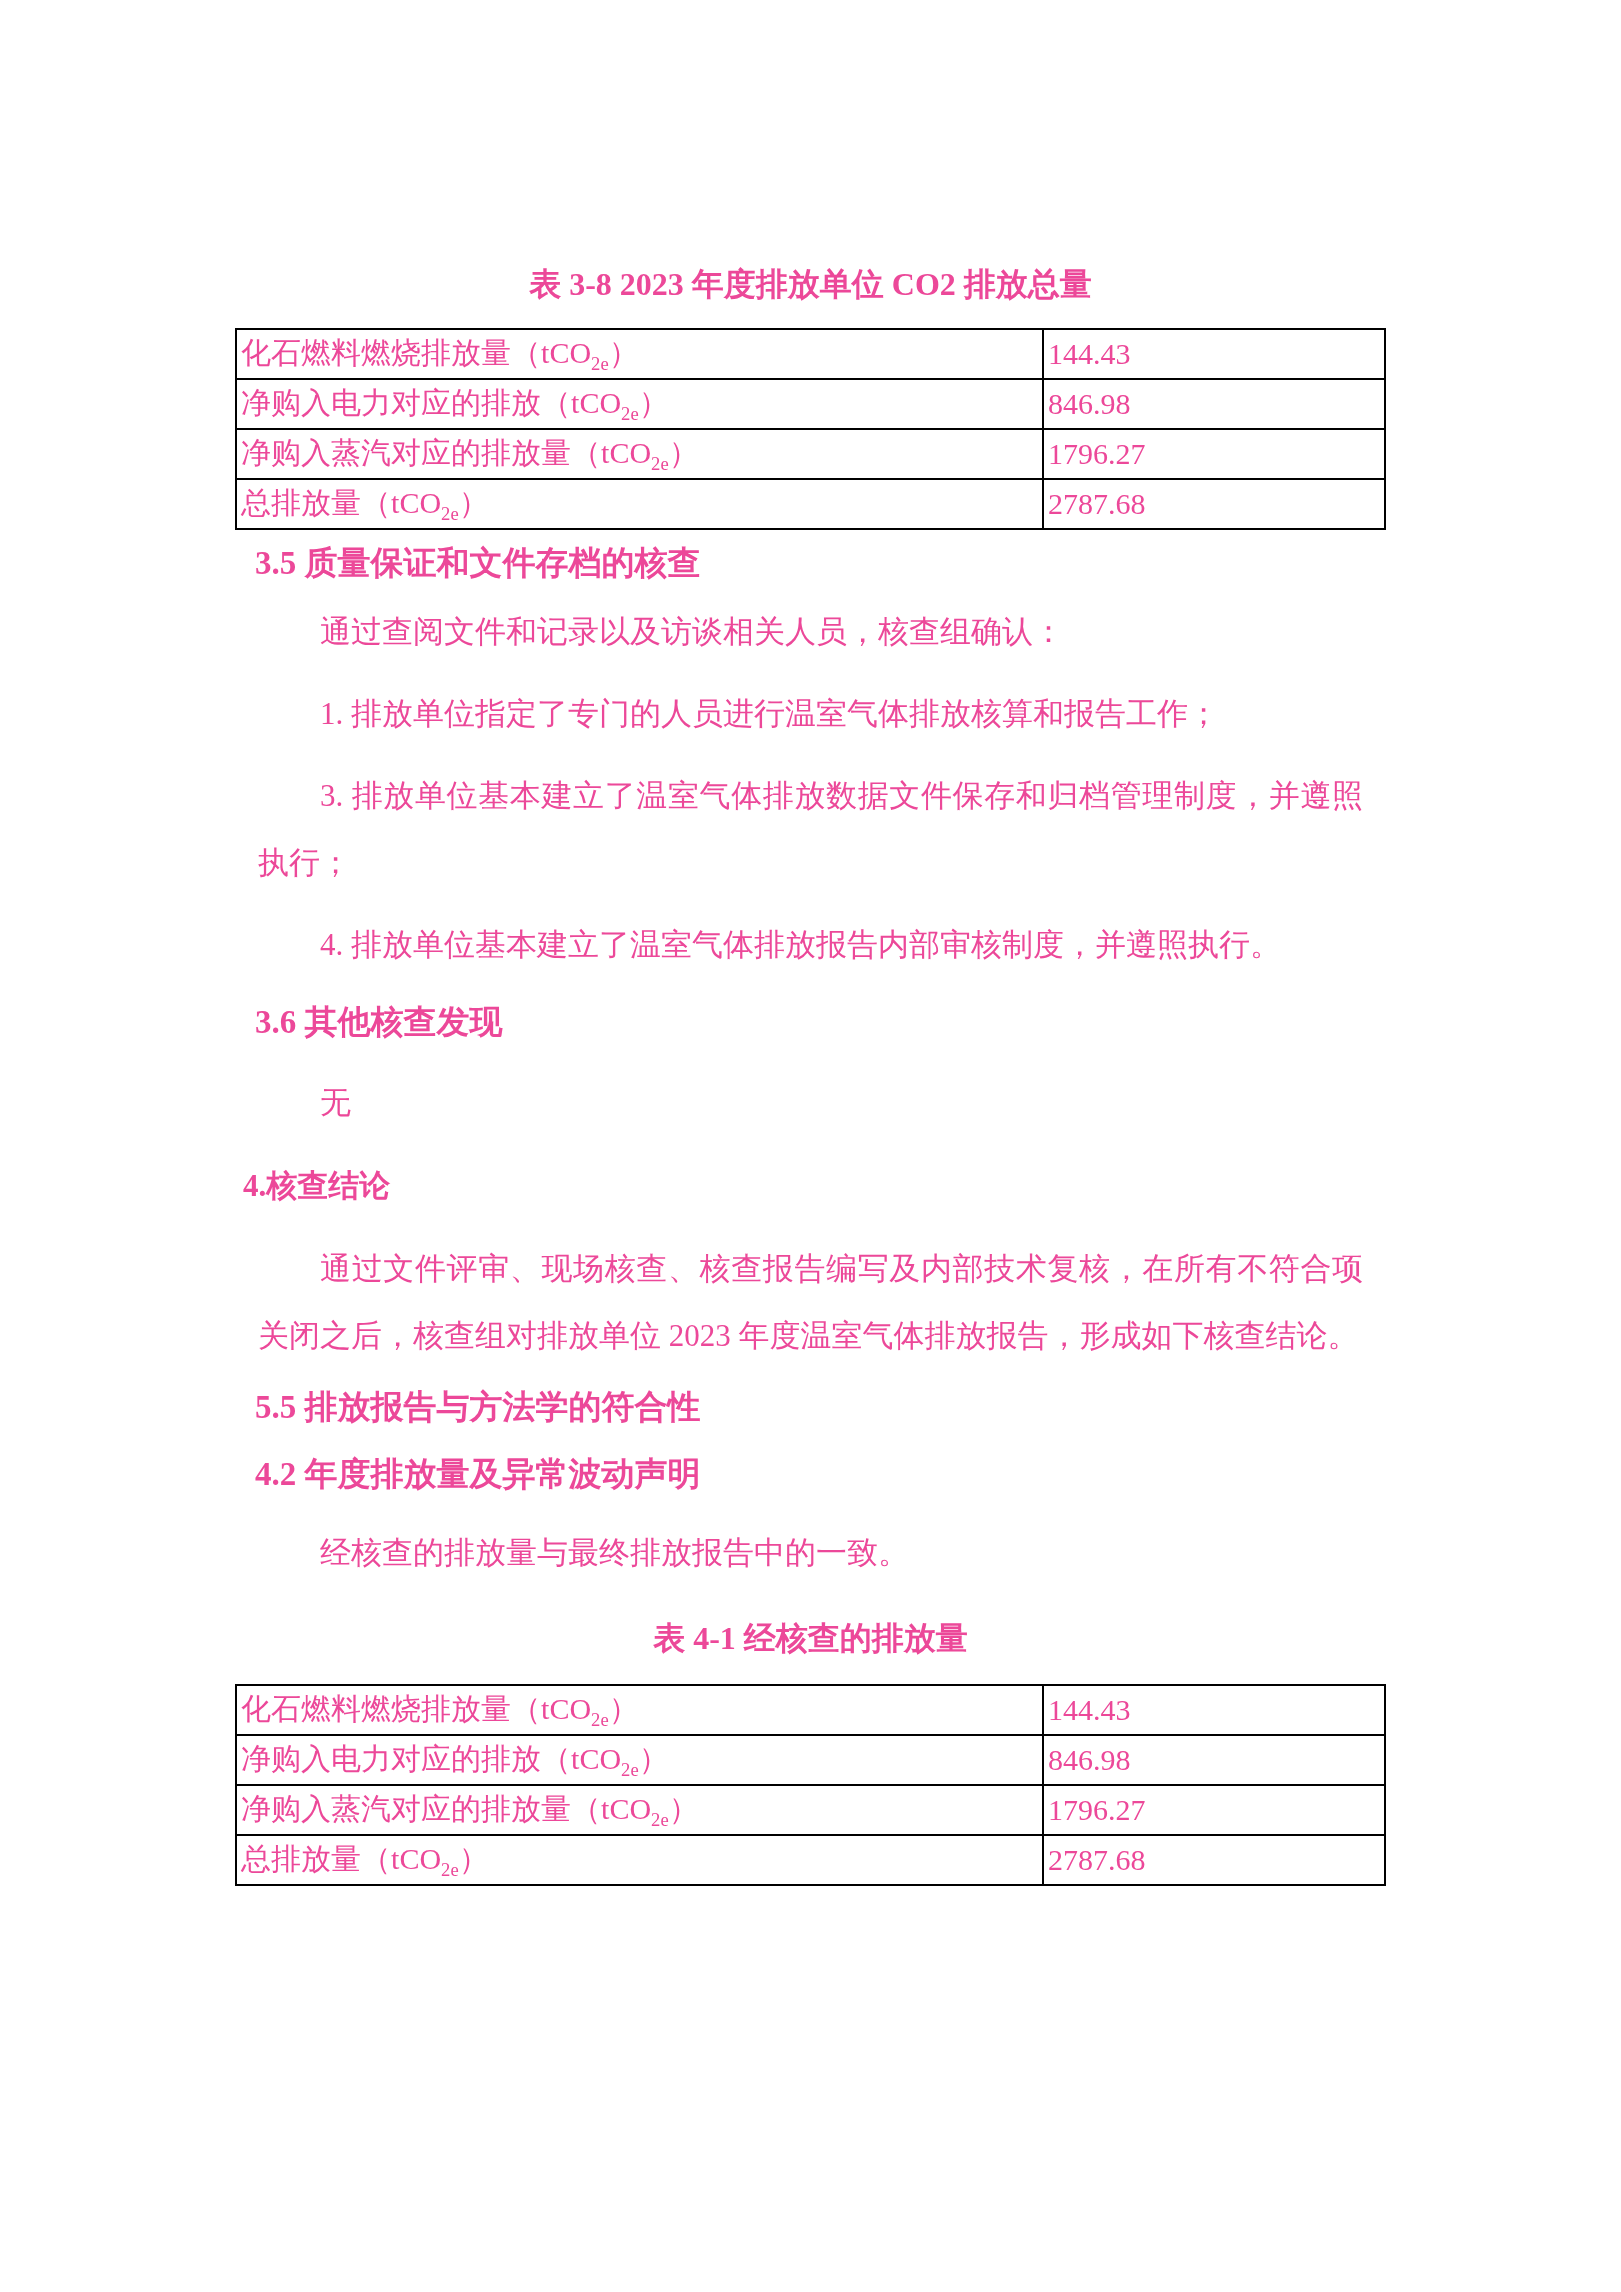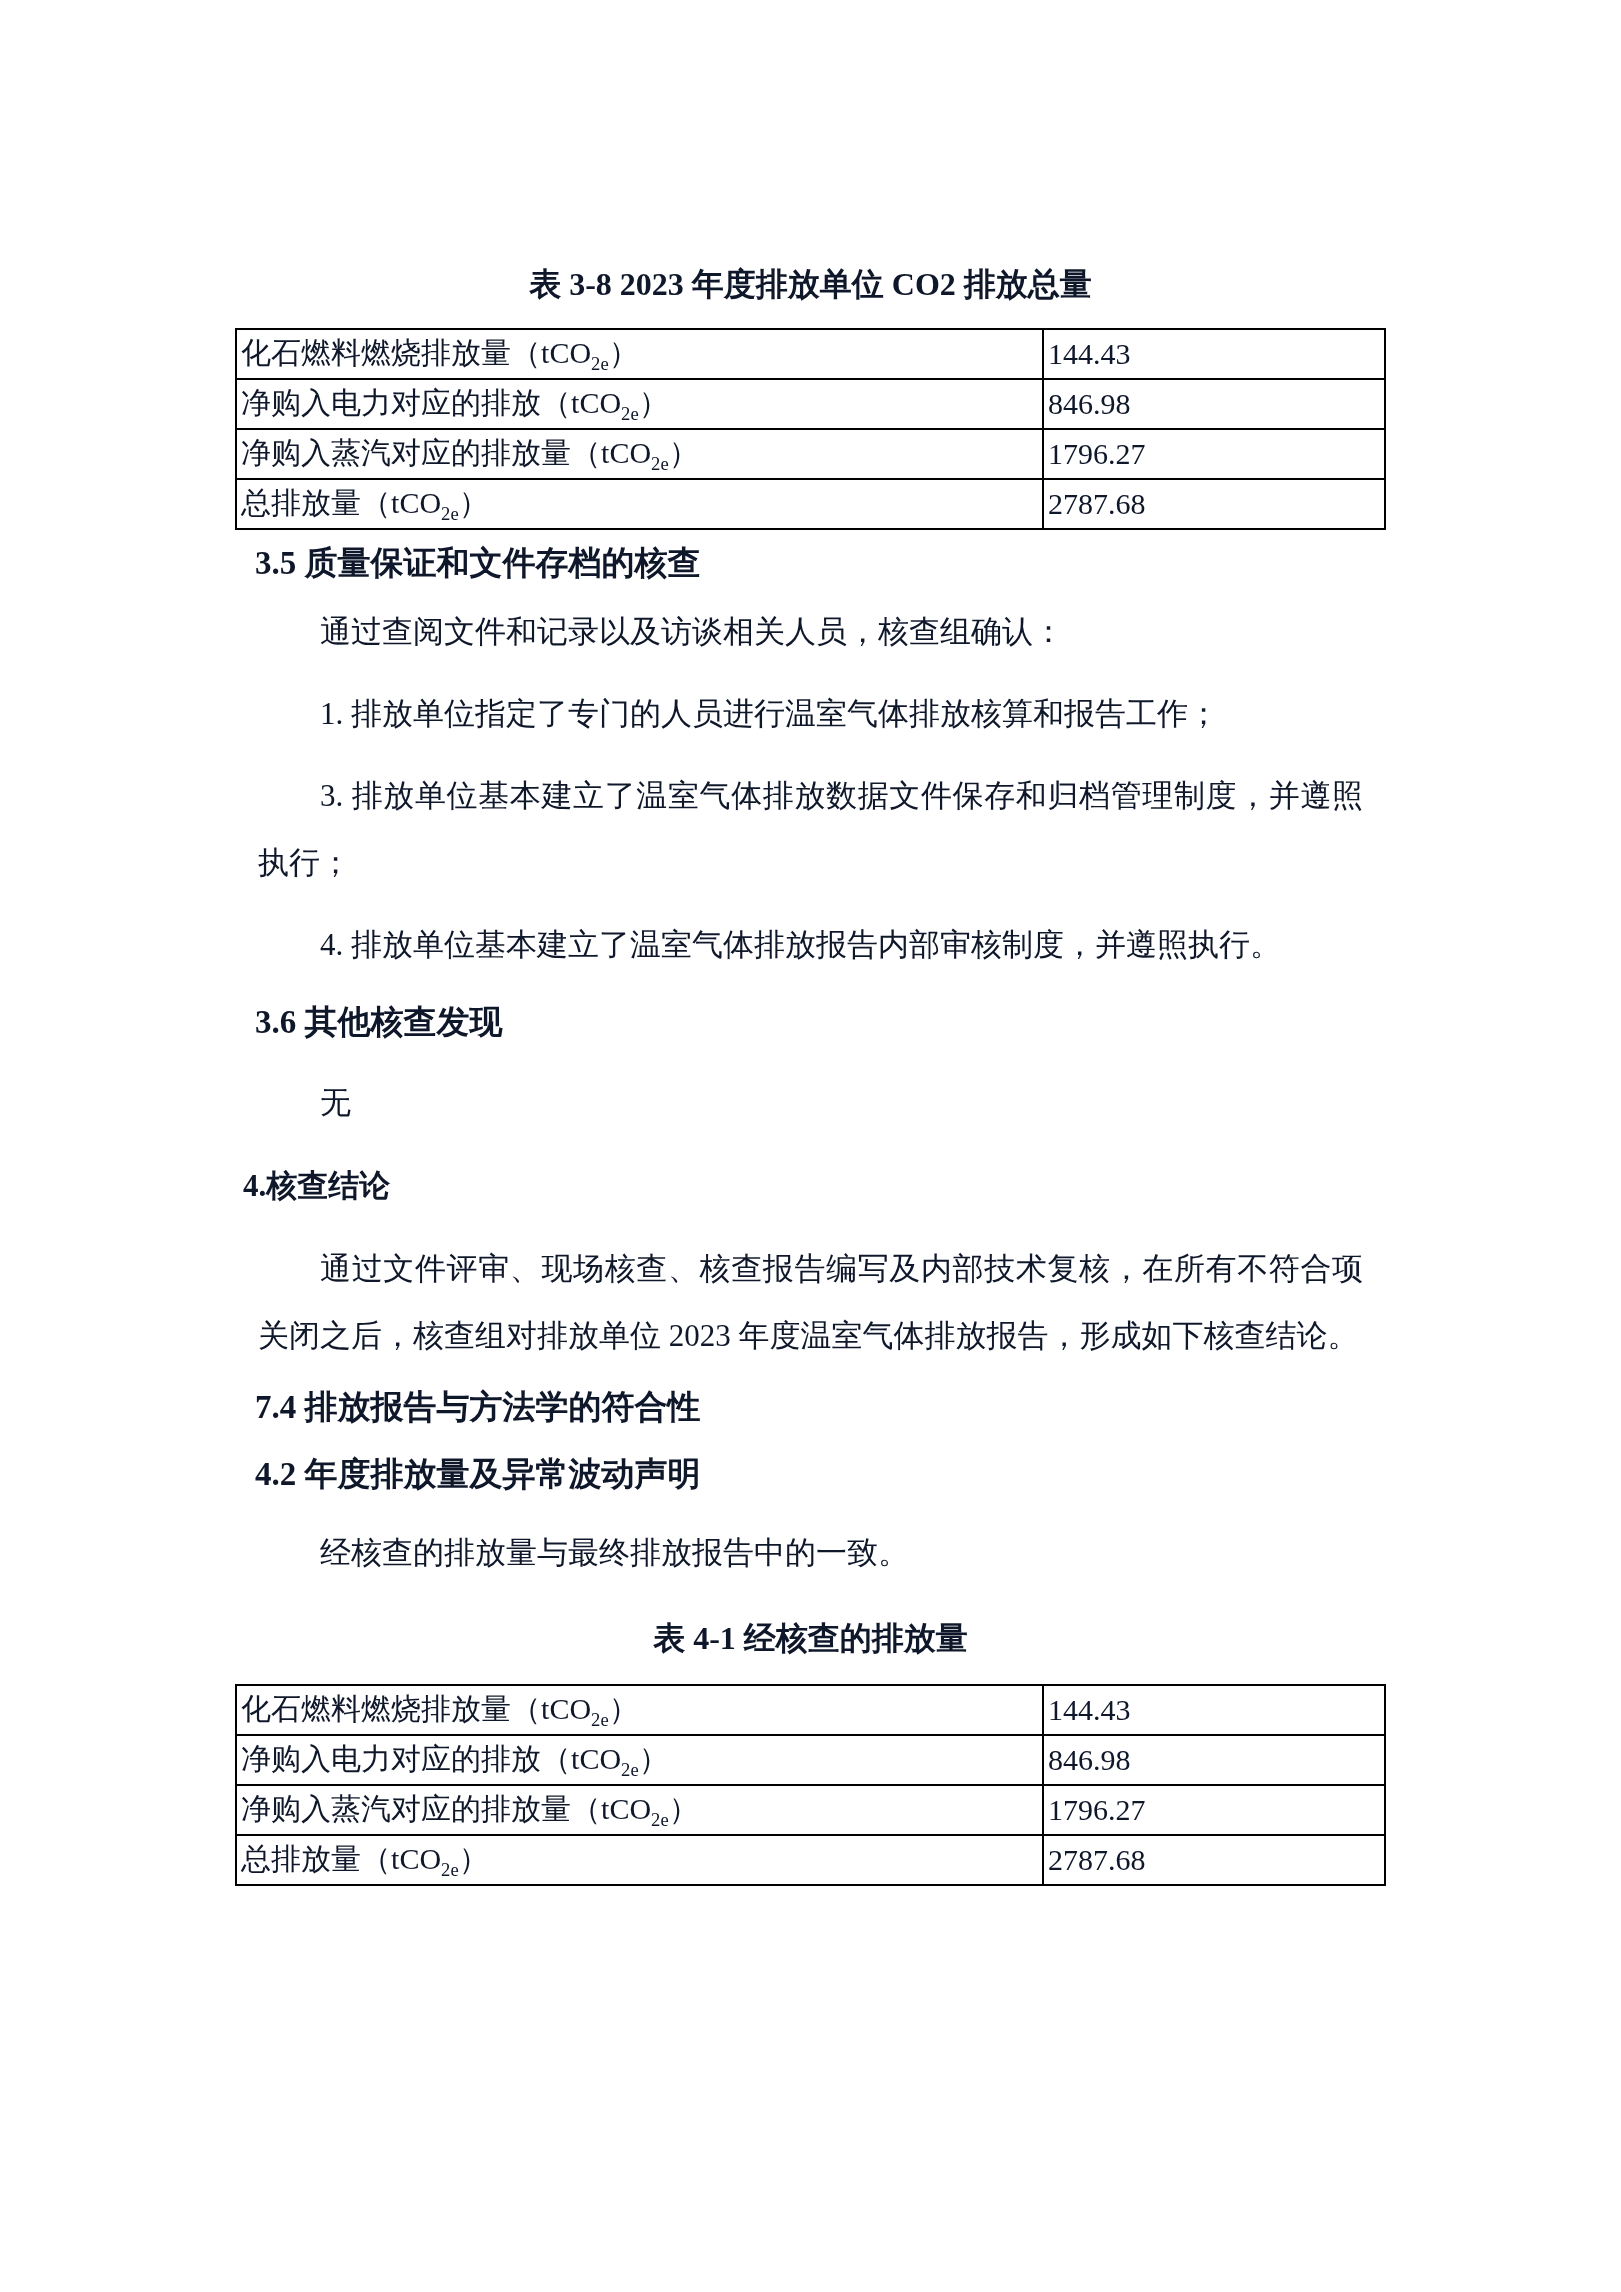--- a/index.html
+++ b/index.html
@@ -4,21 +4,21 @@
 <style>
   html, body { margin: 0; padding: 0; background: #888; }
   .page {
     position: relative;
     width: 1621px;
     height: 2293px;
     margin: 0 auto;
     background: #ffffff;
     box-sizing: border-box;
     padding: 265px 243px 0 243px;
-    color: #0f172a;
+    color: #ec4899;
     font-family: "Liberation Serif", "DejaVu Serif", serif;
     overflow: hidden;
   }
 
   
   .tbl-title {
     margin: 0;
     font-size: 32px;
     font-weight: bold;
     line-height: 39px;
@@ -114,21 +114,21 @@
   <p class="para">1. 排放单位指定了专门的人员进行温室气体排放核算和报告工作；</p>
   <p class="para">3. 排放单位基本建立了温室气体排放数据文件保存和归档管理制度，并遵照执行；</p>
   <p class="para">4. 排放单位基本建立了温室气体排放报告内部审核制度，并遵照执行。</p>
 
   <h3 class="h3 s36">3.6 其他核查发现</h3>
   <p class="para none-line">无</p>
 
   <h2 class="h2">4.核查结论</h2>
   <p class="para s4-intro">通过文件评审、现场核查、核查报告编写及内部技术复核，在所有不符合项关闭之后，核查组对排放单位 2023 年度温室气体排放报告，形成如下核查结论。</p>
 
-  <h3 class="h3 s41">7.4 排放报告与方法学的符合性</h3>
+  <h3 class="h3 s41">5.5 排放报告与方法学的符合性</h3>
 
   <h3 class="h3 s42">4.2 年度排放量及异常波动声明</h3>
   <p class="para p42">经核查的排放量与最终排放报告中的一致。</p>
 
   <p class="tbl-title t2">表 4-1 经核查的排放量</p>
 
   <table class="etable t2">
     <tbody>
       <tr>
         <td class="lbl"><span>化石燃料燃烧排放量（tCO</span><sub>2e</sub><span>）</span></td>

